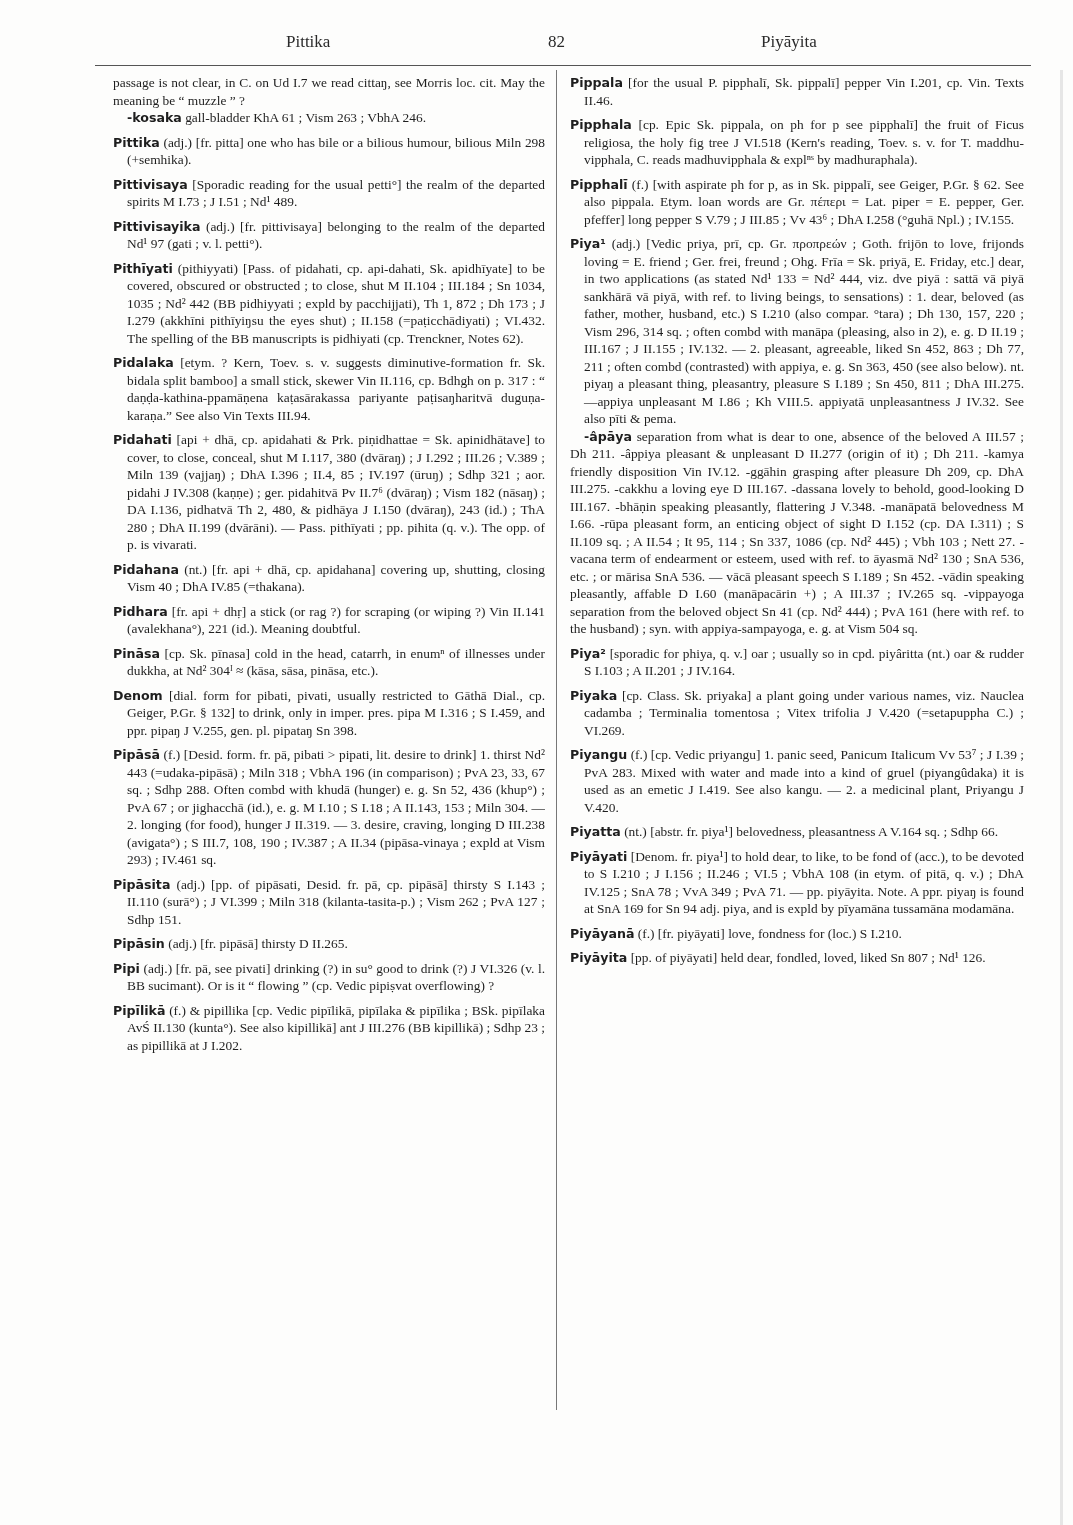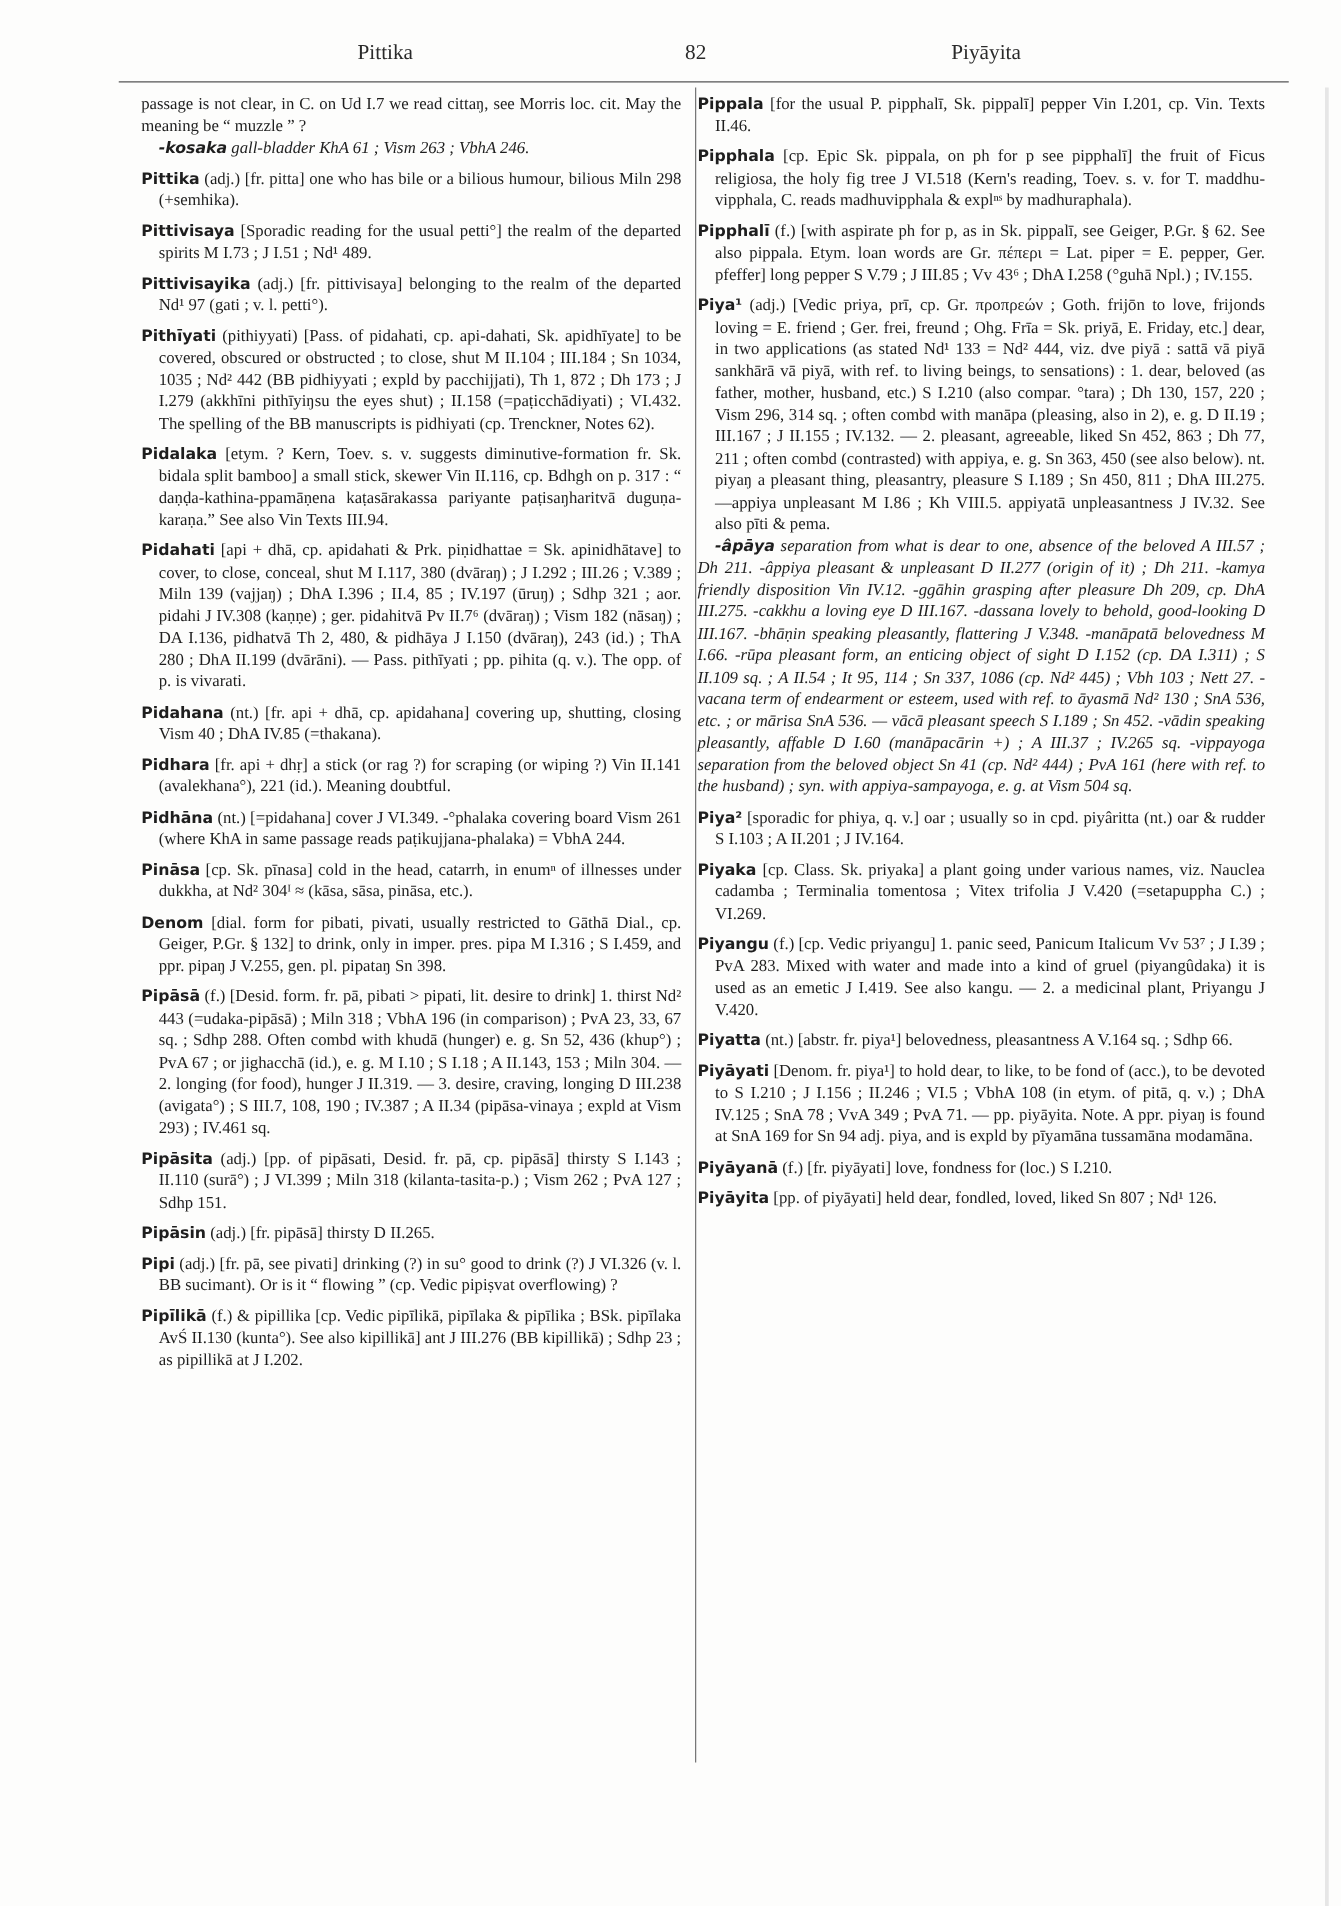--- a/index.html
+++ b/index.html
@@ -15,24 +15,24 @@
   .header .hp { position:absolute; left:460px; top:2px; }
   .header .hr { position:absolute; left:673px; top:2px; }
   .rule { position:absolute; top:65px; left:95px; width:936px; height:1px; background:#555; }
   .colsep { position:absolute; top:70px; left:556px; width:1px; height:1340px; background:#777; }
   .edge1 { position:absolute; top:70px; left:1060px; width:3px; height:1455px; background:#e6e6e6; }
   .col {
     position:absolute; top:74px; width:432px;
     font-family:"Liberation Serif", serif; font-size:13.4px; line-height:17.5px; text-align:justify;
   }
   .col.left { left:113px; }
-  .col.right { left:558px; width:454px; }
+  .col.right { left:570px; width:454px; }
   .entry { margin:0 0 7px 0; padding-left:14px; text-indent:-14px; }
   .entry.cont { text-indent:0; padding-left:0;font-family:Liberation Serif, serif; }
-  .entry.sub { text-indent:14px; padding-left:0; margin-top:-7px;font-style:italic; }
+  .entry.sub { text-indent:14px; padding-left:0; margin-top:-7px; }
   .hw { font-family:"DejaVu Sans", sans-serif; font-weight:bold; font-size:12.6px; }
 </style>
 </head>
 <body>
 
 <div class="header">
   <span class="hl">Pittika</span>
   <span class="hp">82</span>
   <span class="hr">Piyāyita</span>
 </div>
@@ -44,21 +44,20 @@
   <p class="entry cont"><span class="hw"></span><span>passage is not clear, in C. on Ud I.7 we read cittaŋ, see Morris loc. cit.  May the meaning be “ muzzle ” ?</span></p>
   <p class="entry sub"><span class="hw">-kosaka</span><span> gall-bladder KhA 61 ; Vism 263 ; VbhA 246.</span></p>
   <p class="entry"><span class="hw">Pittika</span><span> (adj.) [fr. pitta] one who has bile or a bilious humour, bilious Miln 298 (+semhika).</span></p>
   <p class="entry"><span class="hw">Pittivisaya</span><span> [Sporadic reading for the usual petti°] the realm of the departed spirits M I.73 ; J I.51 ; Nd¹ 489.</span></p>
   <p class="entry"><span class="hw">Pittivisayika</span><span> (adj.) [fr. pittivisaya] belonging to the realm of the departed Nd¹ 97 (gati ; v. l. petti°).</span></p>
   <p class="entry"><span class="hw">Pithīyati</span><span> (pithiyyati) [Pass. of pidahati, cp. api-dahati, Sk. apidhīyate] to be covered, obscured or obstructed ; to close, shut M II.104 ; III.184 ; Sn 1034, 1035 ; Nd² 442 (BB pidhiyyati ; expld by pacchijjati), Th 1, 872 ; Dh 173 ; J I.279 (akkhīni pithīyiŋsu the eyes shut) ; II.158 (=paṭicchādiyati) ; VI.432.  The spelling of the BB manuscripts is pidhiyati (cp. Trenckner, Notes 62).</span></p>
   <p class="entry"><span class="hw">Pidalaka</span><span> [etym. ? Kern, Toev. s. v. suggests diminutive-formation fr. Sk. bidala split bamboo] a small stick, skewer Vin II.116, cp. Bdhgh on p. 317 : “ daṇḍa-kathina-ppamāṇena kaṭasārakassa pariyante paṭisaŋharitvā duguṇa-karaṇa.”  See also Vin Texts III.94.</span></p>
   <p class="entry"><span class="hw">Pidahati</span><span> [api + dhā, cp. apidahati &amp; Prk. piṇidhattae = Sk. apinidhātave] to cover, to close, conceal, shut M I.117, 380 (dvāraŋ) ; J I.292 ; III.26 ; V.389 ; Miln 139 (vajjaŋ) ; DhA I.396 ; II.4, 85 ; IV.197 (ūruŋ) ; Sdhp 321 ; aor. pidahi J IV.308 (kaṇṇe) ; ger. pidahitvā Pv II.7⁶ (dvāraŋ) ; Vism 182 (nāsaŋ) ; DA I.136, pidhatvā Th 2, 480, &amp; pidhāya J I.150 (dvāraŋ), 243 (id.) ; ThA 280 ; DhA II.199 (dvārāni). — Pass. pithīyati ; pp. pihita (q. v.).  The opp. of p. is vivarati.</span></p>
   <p class="entry"><span class="hw">Pidahana</span><span> (nt.) [fr. api + dhā, cp. apidahana] covering up, shutting, closing Vism 40 ; DhA IV.85 (=thakana).</span></p>
   <p class="entry"><span class="hw">Pidhara</span><span> [fr. api + dhṛ] a stick (or rag ?) for scraping (or wiping ?) Vin II.141 (avalekhana°), 221 (id.).  Meaning doubtful.</span></p>
-  <p class="entry"><span class="hw">Pidhāna</span><span> (nt.) [=pidahana] cover J VI.349.  -°phalaka covering board Vism 261 (where KhA in same passage reads paṭikujjana-phalaka) = VbhA 244.</span></p>
   <p class="entry"><span class="hw">Pināsa</span><span> [cp. Sk. pīnasa] cold in the head, catarrh, in enumⁿ of illnesses under dukkha, at Nd² 304ᴵ ≈ (kāsa, sāsa, pināsa, etc.).</span></p>
   <p class="entry"><span class="hw">Denom</span><span> [dial. form for pibati, pivati, usually restricted to Gāthā Dial., cp. Geiger, P.Gr. § 132] to drink, only in imper. pres. pipa M I.316 ; S I.459, and ppr. pipaŋ J V.255, gen. pl. pipataŋ Sn 398.</span></p>
   <p class="entry"><span class="hw">Pipāsā</span><span> (f.) [Desid. form. fr. pā, pibati &gt; pipati, lit. desire to drink] 1. thirst Nd² 443 (=udaka-pipāsā) ; Miln 318 ; VbhA 196 (in comparison) ; PvA 23, 33, 67 sq. ; Sdhp 288.  Often combd with khudā (hunger) e. g. Sn 52, 436 (khup°) ; PvA 67 ; or jighacchā (id.), e. g. M I.10 ; S I.18 ; A II.143, 153 ; Miln 304. — 2. longing (for food), hunger J II.319. — 3. desire, craving, longing D III.238 (avigata°) ; S III.7, 108, 190 ; IV.387 ; A II.34 (pipāsa-vinaya ; expld at Vism 293) ; IV.461 sq.</span></p>
   <p class="entry"><span class="hw">Pipāsita</span><span> (adj.) [pp. of pipāsati, Desid. fr. pā, cp. pipāsā] thirsty S I.143 ; II.110 (surā°) ; J VI.399 ; Miln 318 (kilanta-tasita-p.) ; Vism 262 ; PvA 127 ; Sdhp 151.</span></p>
   <p class="entry"><span class="hw">Pipāsin</span><span> (adj.) [fr. pipāsā] thirsty D II.265.</span></p>
   <p class="entry"><span class="hw">Pipi</span><span> (adj.) [fr. pā, see pivati] drinking (?) in su° good to drink (?) J VI.326 (v. l. BB sucimant).  Or is it “ flowing ” (cp. Vedic pipiṣvat overflowing) ?</span></p>
   <p class="entry"><span class="hw">Pipīlikā</span><span> (f.) &amp; pipillika [cp. Vedic pipīlikā, pipīlaka &amp; pipīlika ; BSk. pipīlaka AvŚ II.130 (kunta°).  See also kipillikā] ant J III.276 (BB kipillikā) ; Sdhp 23 ; as pipillikā at J I.202.</span></p>
 </div>
 
 <div class="col right">

